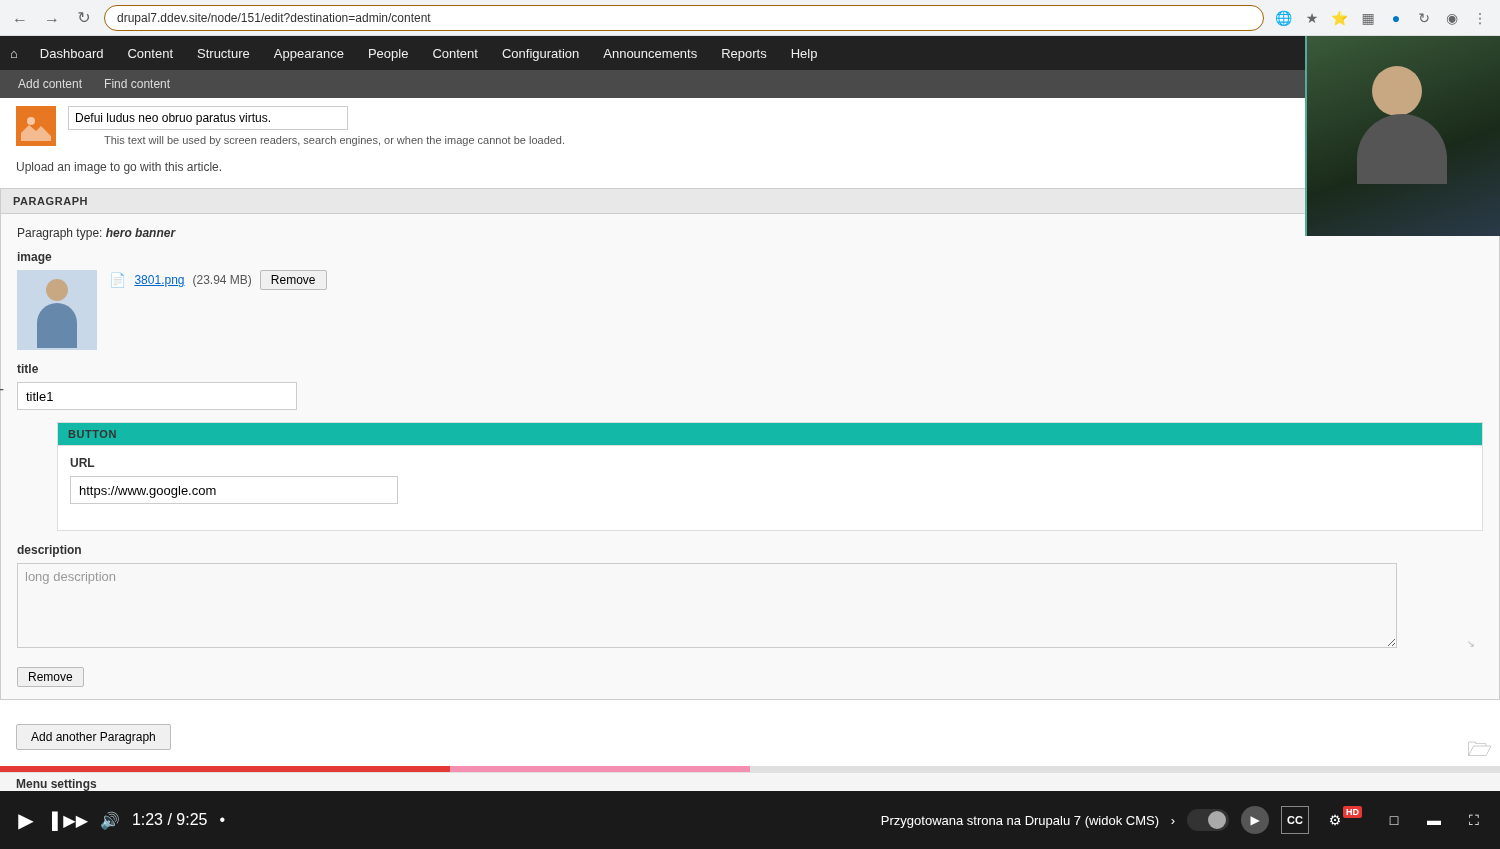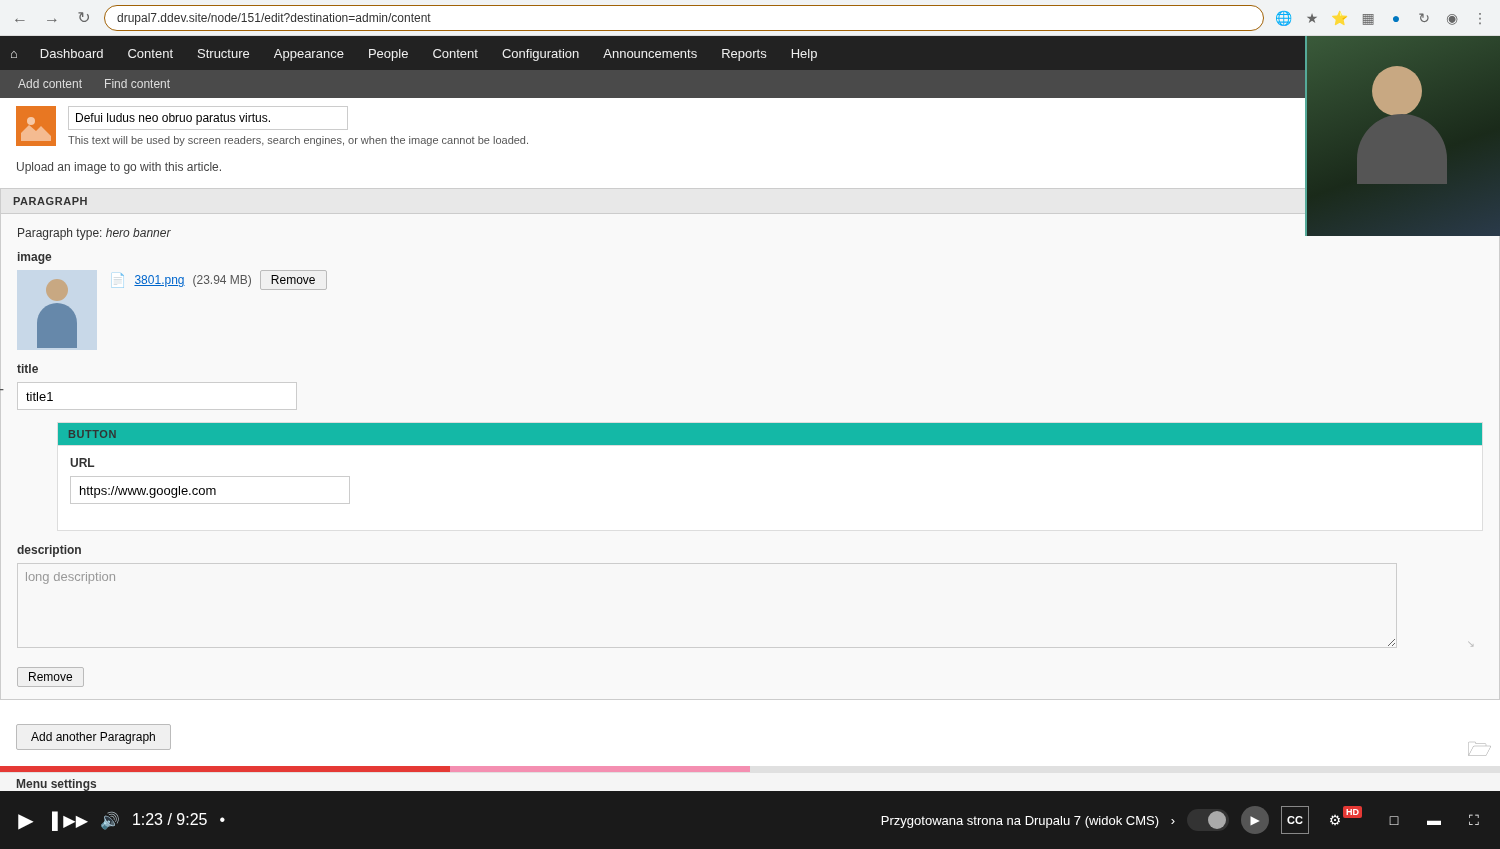--- a/index.html
+++ b/index.html
@@ -108,20 +108,21 @@
       height: 24px;
       border: 1px solid #ccc;
       padding: 2px 6px;
       font-size: 12px;
       margin-bottom: 4px;
       display: block;
     }
     .alt-text-help {
       font-size: 11px;
       color: #555;
+      margin-left: 36px;
     }
     .upload-hint {
       font-size: 12px;
       color: #444;
       padding: 6px 16px;
     }
 
     
     .paragraph-container {
       margin: 8px 0;
@@ -141,21 +142,21 @@
     .paragraph-body {
       padding: 12px 16px;
     }
     .paragraph-type-label {
       font-size: 12px;
       color: #333;
       margin-bottom: 10px;
     }
     .paragraph-type-label span {
       font-style: italic;
-      font-weight: normal;
+      font-weight: bold;
       margin-top: 8px;
     }
 
     
     .field-label {
       font-size: 12px;
       font-weight: bold;
       color: #333;
       margin-bottom: 6px;
     }
@@ -235,21 +236,21 @@
     }
     .button-subsection-body {
       padding: 10px 12px;
     }
 
     
     .url-field {
       margin-bottom: 16px;
     }
     .url-input {
-      width: 280px;
+      width: 328px;
       height: 28px;
       border: 1px solid #ccc;
       padding: 4px 8px;
       font-size: 13px;
     }
 
     
     .plus-area {
       position: absolute;
       left: 34px;

